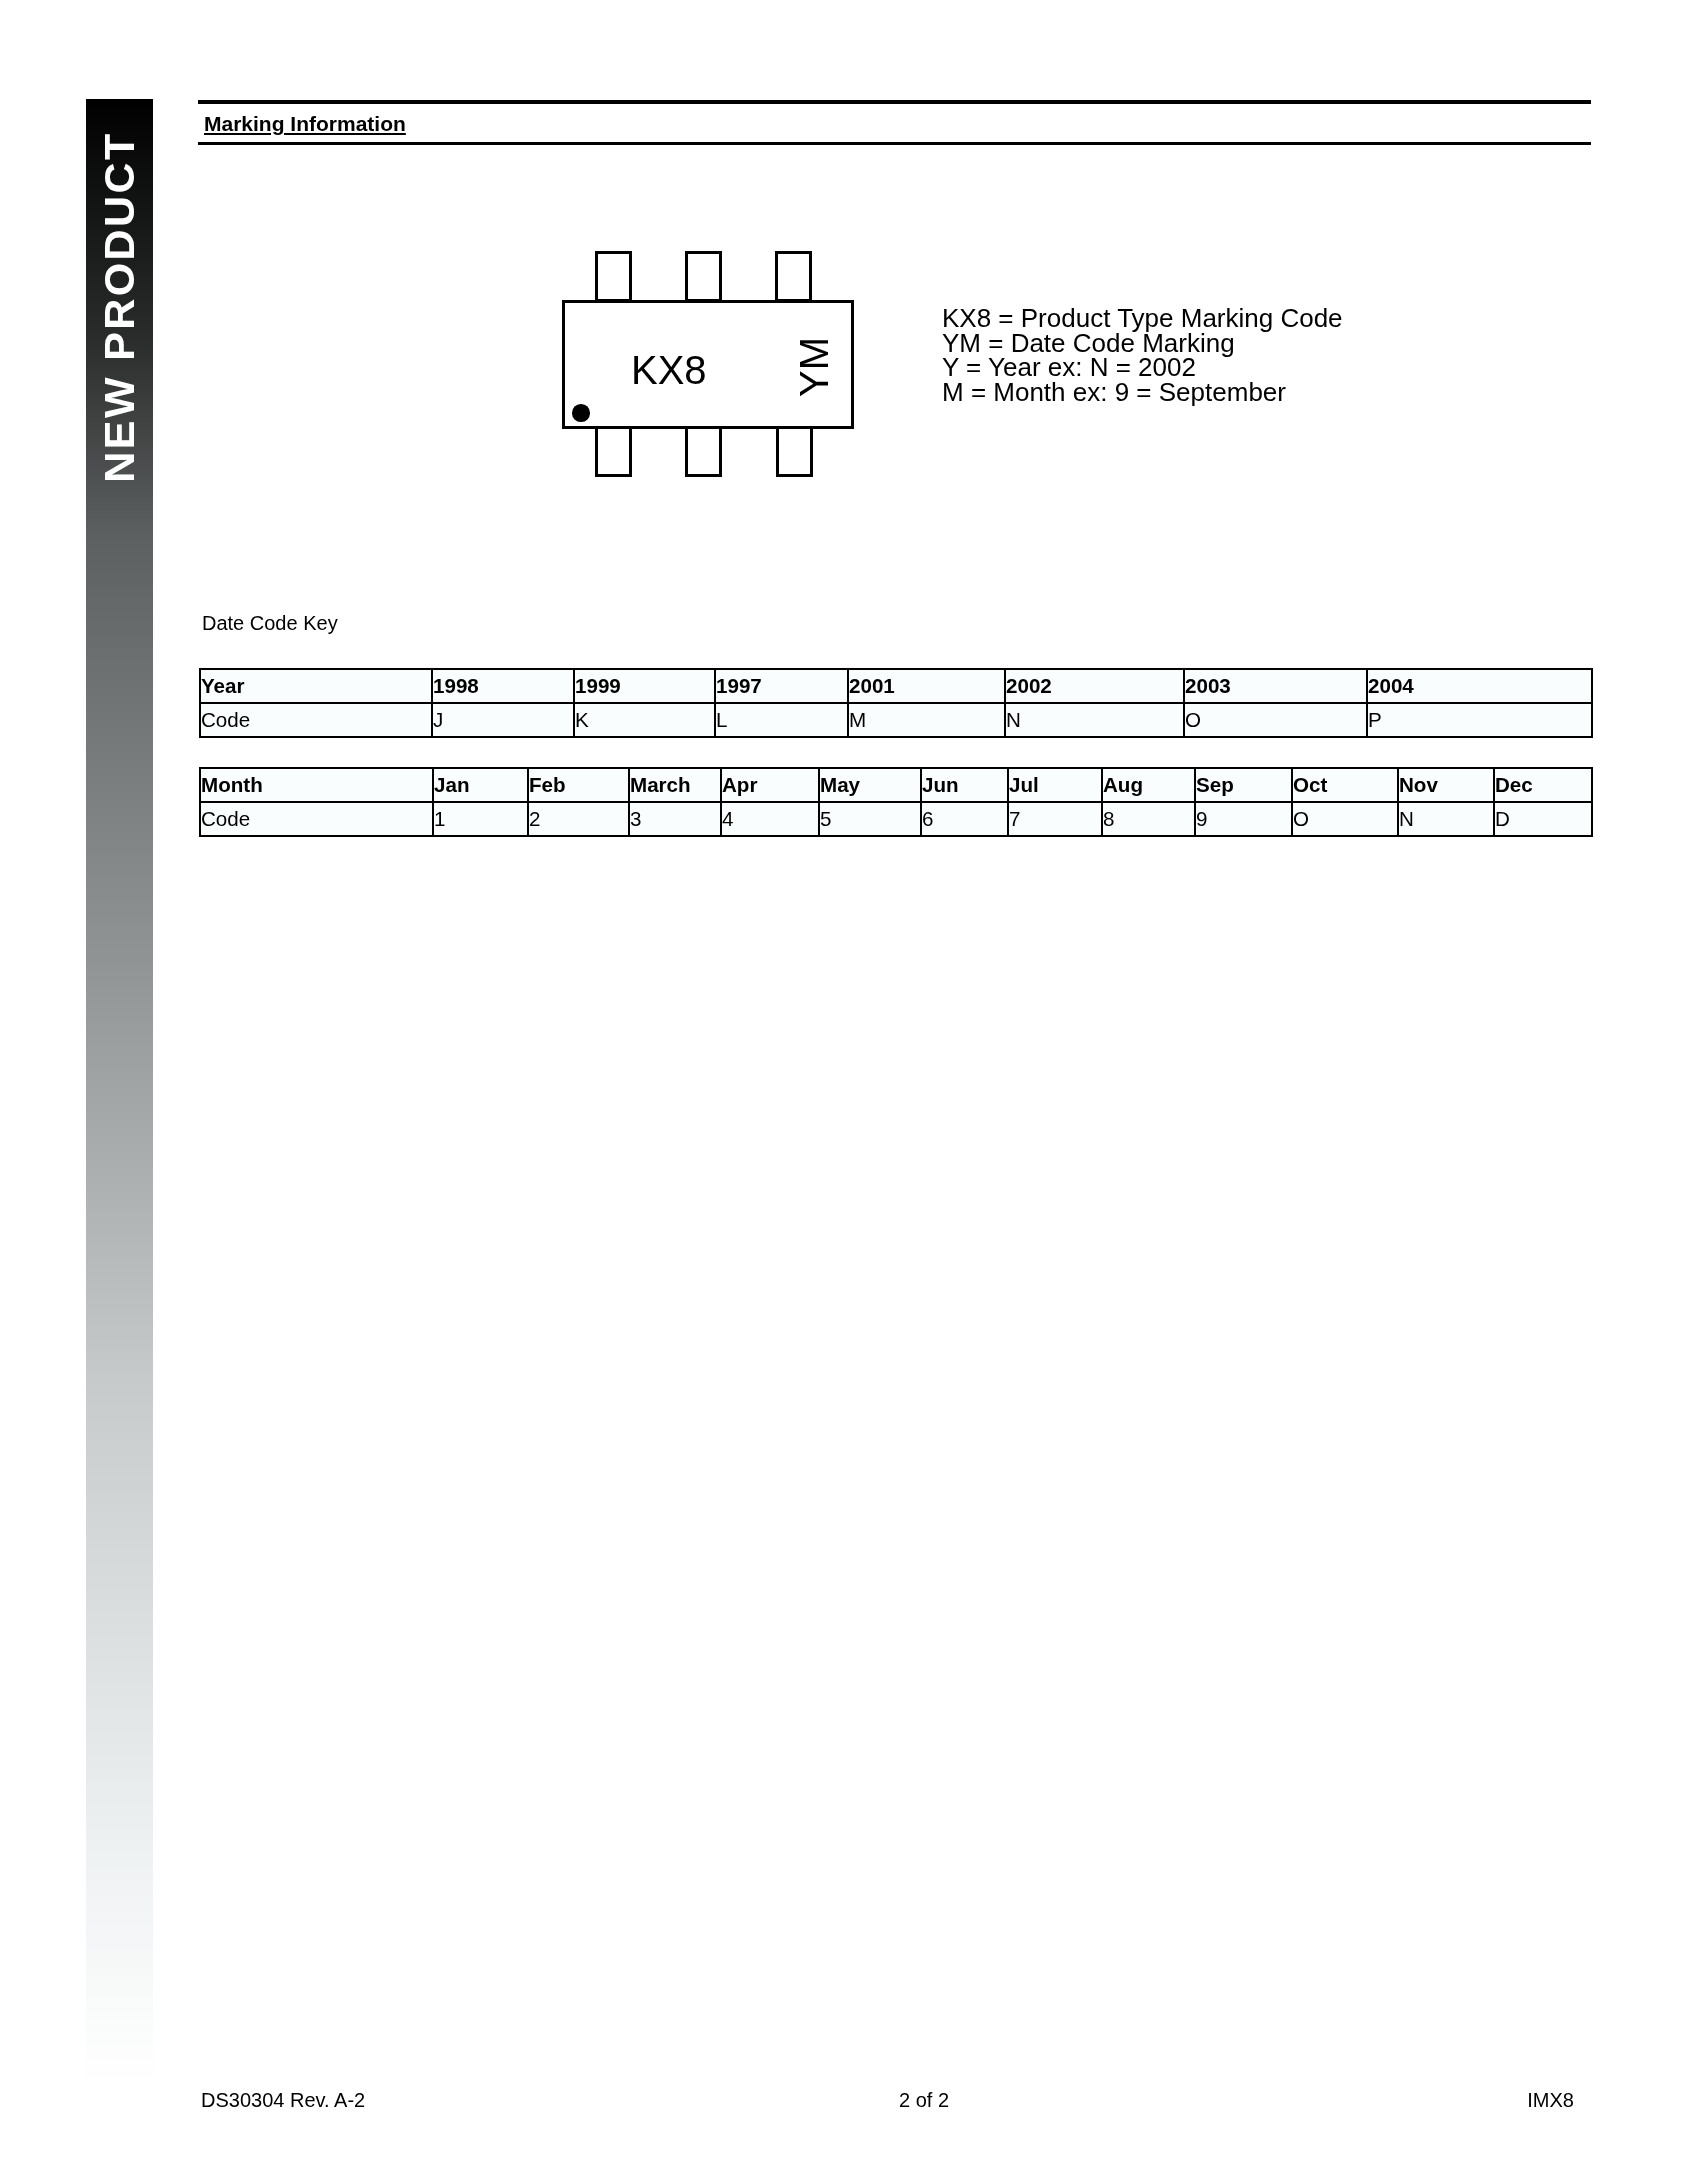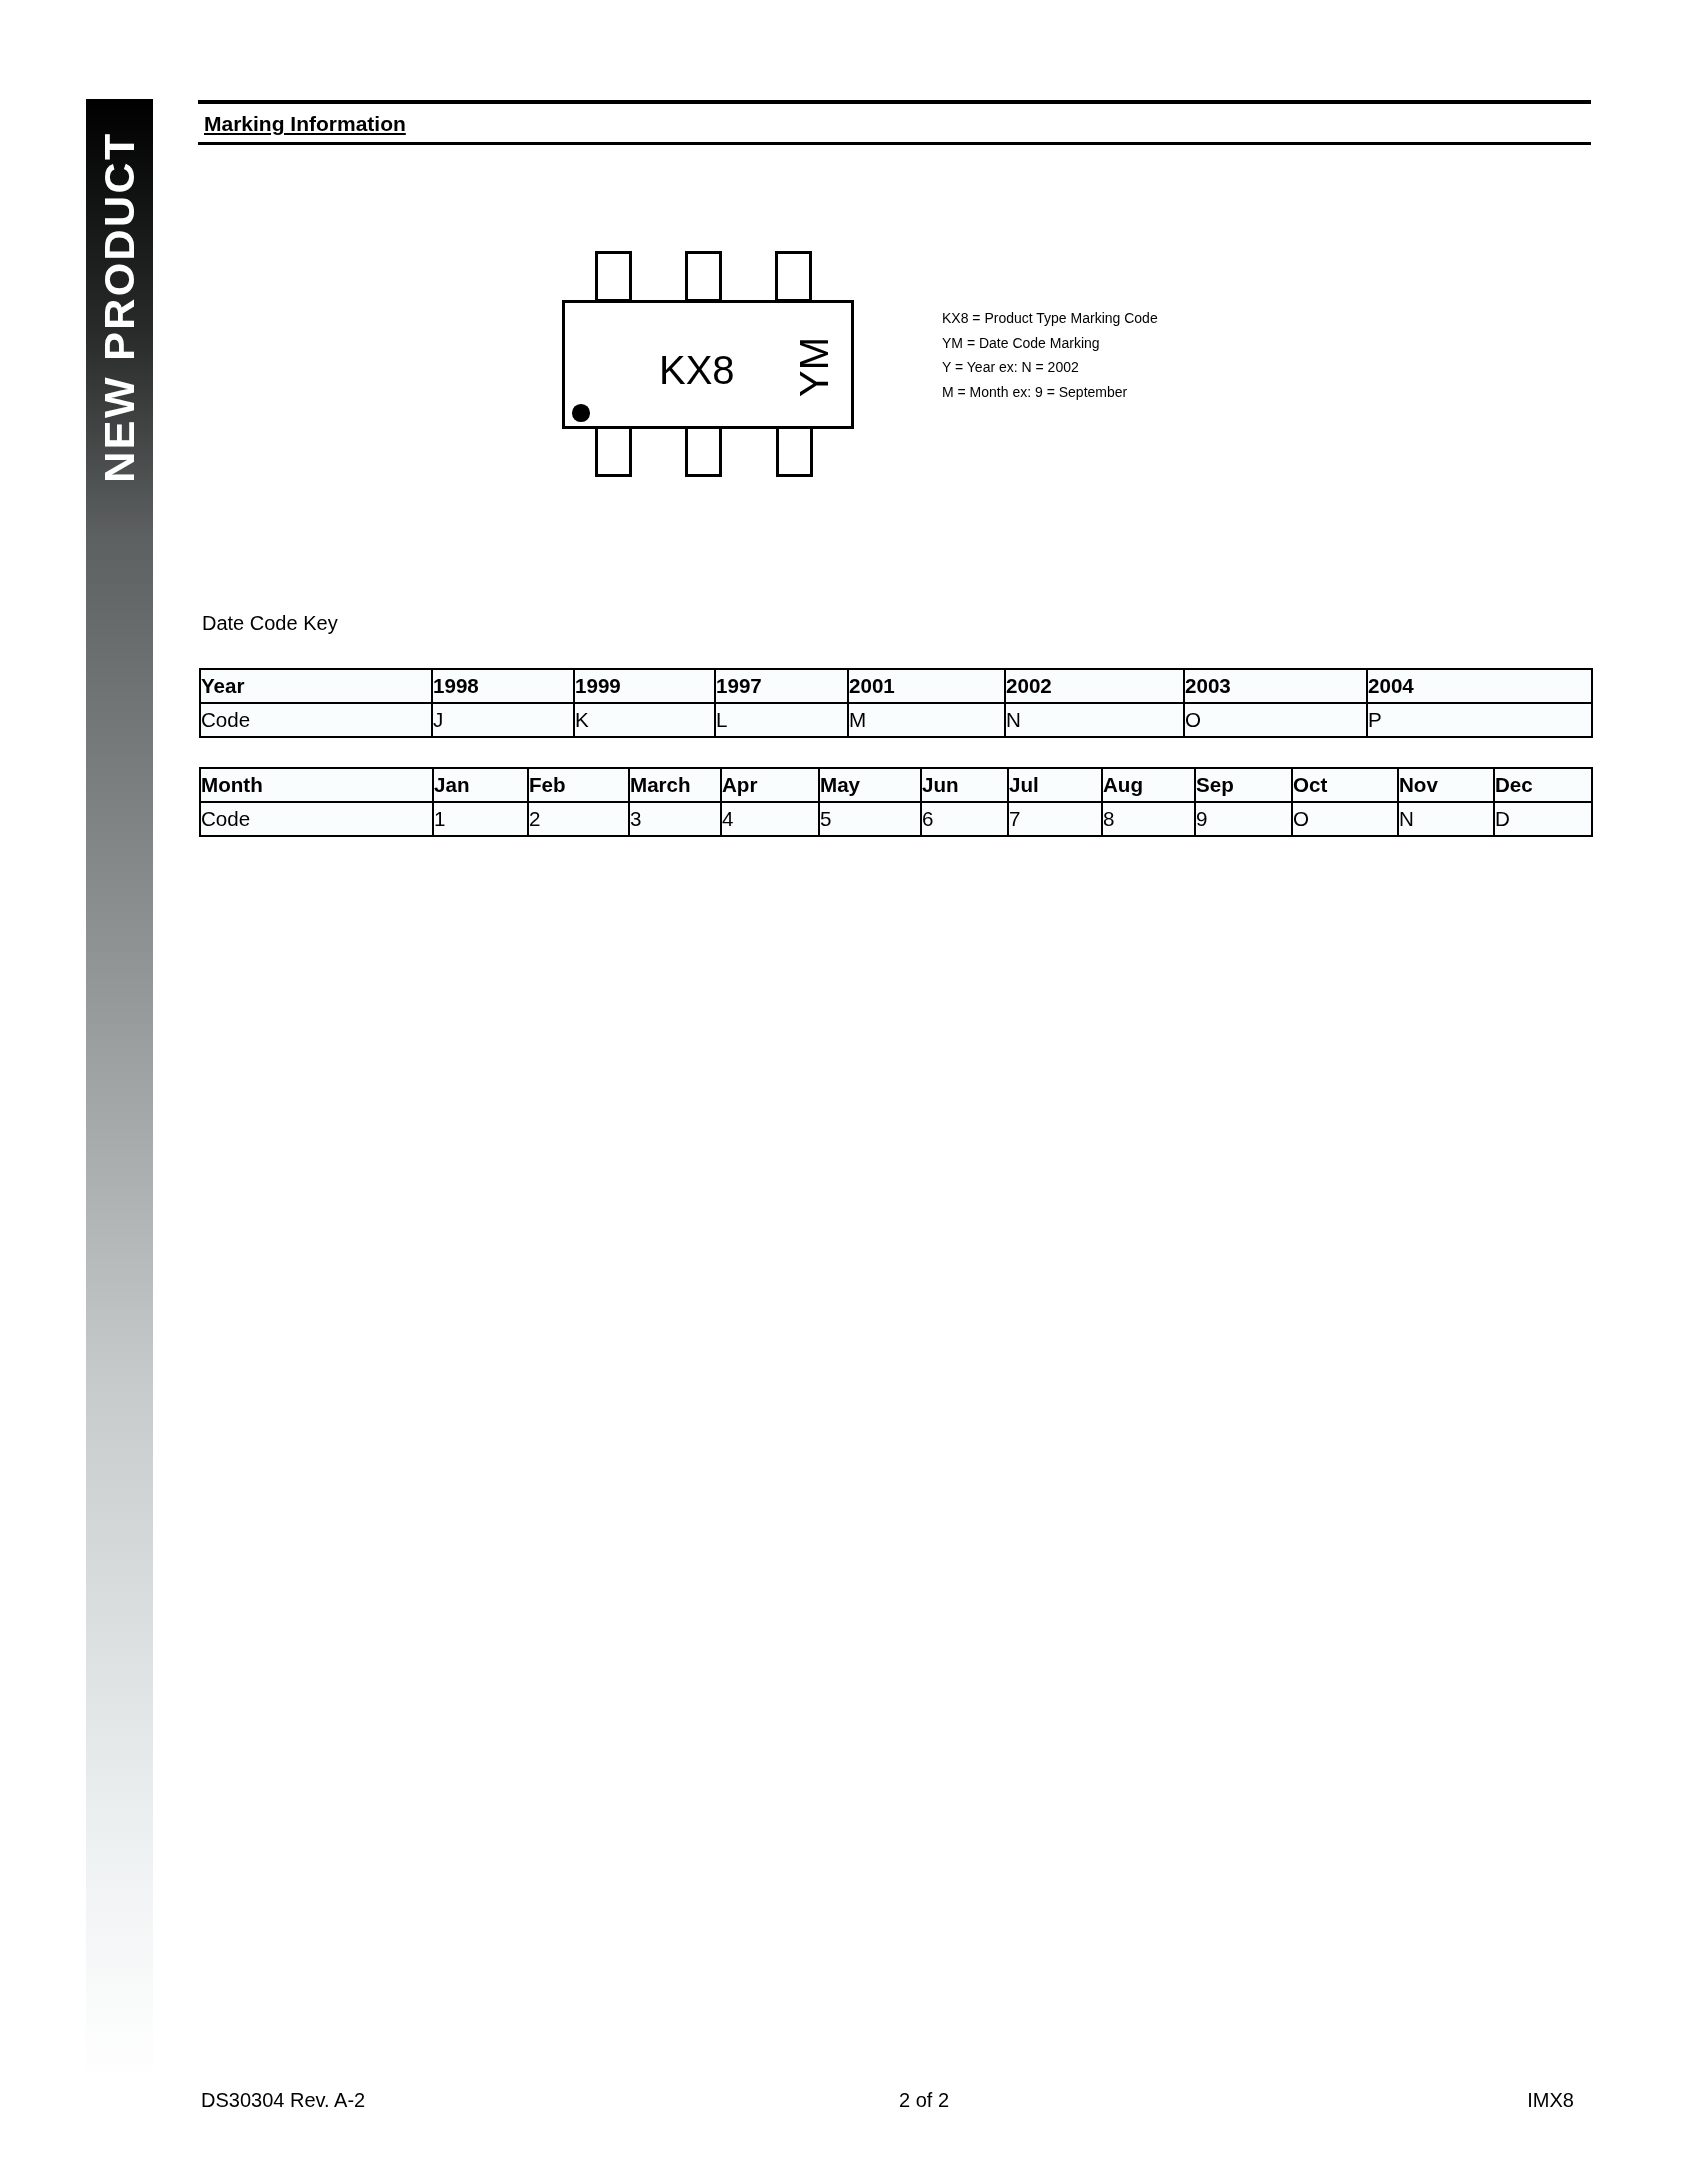--- a/index.html
+++ b/index.html
@@ -15,26 +15,26 @@
   .rule { position: absolute; left: 198px; width: 1393px; background: #000; }
   .rule-top { top: 100px; height: 4px; }
   .rule-bottom { top: 142px; height: 3.2px; }
   .title { position: absolute; left: 204px; top: 106px; font-size: 21px; font-weight: bold; line-height: 35px; white-space: nowrap; text-decoration: underline; }
 
   
   .chip { position: absolute; left: 562px; top: 300px; width: 286px; height: 123px; border: 3.2px solid #000; background: #fff; box-sizing: content-box; }
   .pin { position: absolute; width: 37px; height: 46px; border: 3.2px solid #000; background: #fff; box-sizing: border-box; }
   .pin-top { top: 251px; height: 51px; }
   .pin-bottom { top: 425px; height: 52px; }
-  .chip-label { position: absolute; left: 659px; top: 348px; font-size: 40px; line-height: 44px; white-space: nowrap; }
+  .chip-label { position: absolute; left: 631px; top: 348px; font-size: 40px; line-height: 44px; white-space: nowrap; }
   .chip-date { position: absolute; left: 814px; top: 367px; transform: translate(-50%, -50%) rotate(-90deg);
     font-size: 40px; line-height: 40px; white-space: nowrap; }
   .pin1-dot { position: absolute; left: 572px; top: 404px; width: 17.5px; height: 17.5px; border-radius: 50%; background: #000; }
 
-  .legend { position: absolute; left: 942px; top: 306px; font-size: 14px; line-height: 24.6px; }
+  .legend { position: absolute; left: 942px; top: 306px; font-size: 26px; line-height: 24.6px; }
   .legend div { white-space: nowrap; }
 
   .date-key-label { position: absolute; left: 202px; top: 611px; font-size: 20px; line-height: 24px; white-space: nowrap; }
 
   table.code-table { position: absolute; left: 199px; width: 1391px; border-collapse: collapse; table-layout: fixed; background: #fafdfe; }
   table.code-table td { border: 2.4px solid #000; text-align: left; height: 32px; padding: 0; font-size: 20.6px; line-height: 32px; }
   table.code-table tr.head td { font-weight: bold; }
   table.code-table td.rowlabel { font-weight: normal; }
   #year-table { top: 668px; }
   #month-table { top: 767px; }

